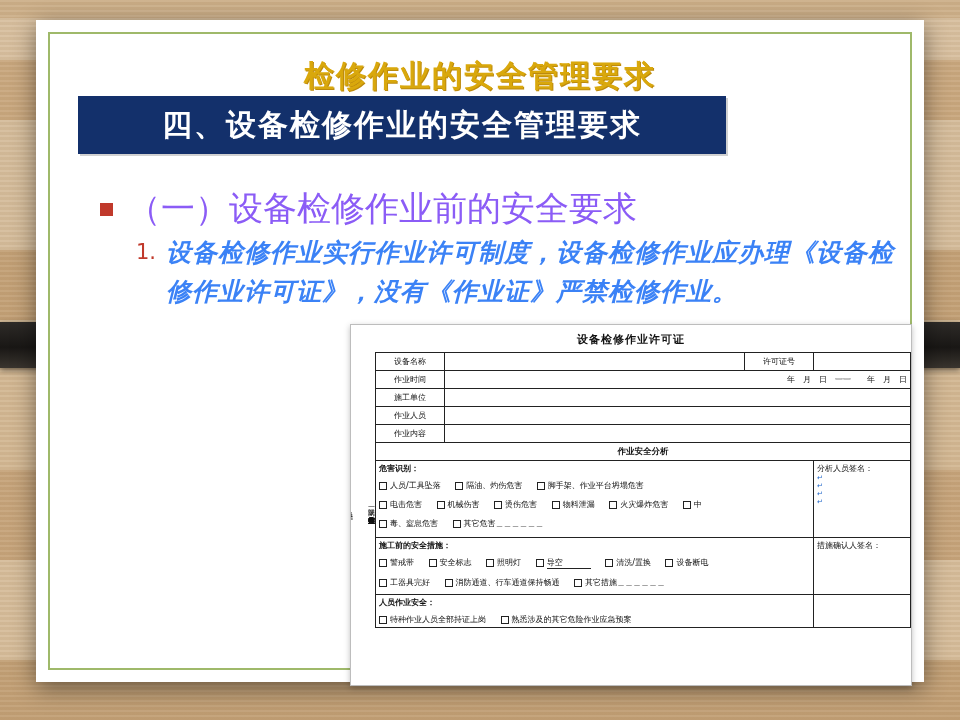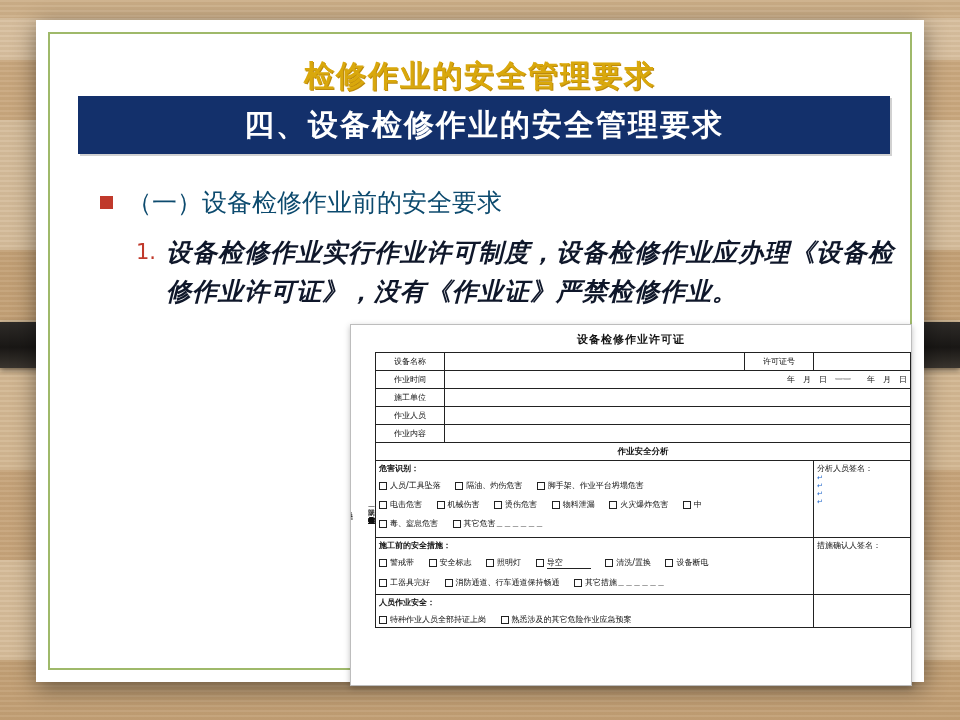--- a/index.html
+++ b/index.html
@@ -58,44 +58,44 @@
     position:absolute;top:22px;left:0;right:0;text-align:center;
     font-size:30px;font-weight:bold;color:#d8a400;
     letter-spacing:2px;
     text-shadow:1px 1px 0 #b98400;
     opacity:.95;
     font-family:"DejaVu Sans",sans-serif;
     z-index:1;
   }
 
   .blue-bar{
-    position:absolute;left:28px;top:62px;width:812px;height:58px;
+    position:absolute;left:28px;top:62px;width:648px;height:58px;
     background:#13306b;
     display:flex;align-items:center;justify-content:center;
     z-index:2;
     box-shadow:2px 2px 0 rgba(0,0,0,.18);
   }
   .blue-bar span{
     color:#ffffff;font-size:30px;font-weight:bold;letter-spacing:2px;
     font-family:"DejaVu Sans",sans-serif;
   }
 
   .bullet-row{
     position:absolute;left:50px;top:152px;display:flex;align-items:center;gap:14px;
   }
   .sq{width:13px;height:13px;background:#c0392b;display:inline-block;}
-  .bullet-text{font-size:25px;color:#0c4a6e;font-family:"DejaVu Sans",sans-serif;}
+  .bullet-text{font-size:34px;color:#8b5cf6;font-family:"DejaVu Sans",sans-serif;}
 
   .item1{
     position:absolute;left:86px;top:200px;width:760px;
     display:flex;gap:10px;
   }
   .num{color:#c0392b;font-size:21px;font-family:"DejaVu Sans",sans-serif;padding-top:6px;}
   .hand{
-    color:#0f172a;font-size:25px;line-height:1.55;font-style:italic;
+    color:#3b82f6;font-size:25px;line-height:1.55;font-style:italic;
     font-family:"DejaVu Serif",serif;letter-spacing:1px;
     font-weight:bold;
   }
 
   
   .form{
     position:absolute;left:300px;top:290px;width:560px;height:360px;
     background:#fff;border:1px solid #bdbdbd;
     box-shadow:0 2px 6px rgba(0,0,0,.25);
     overflow:hidden;

